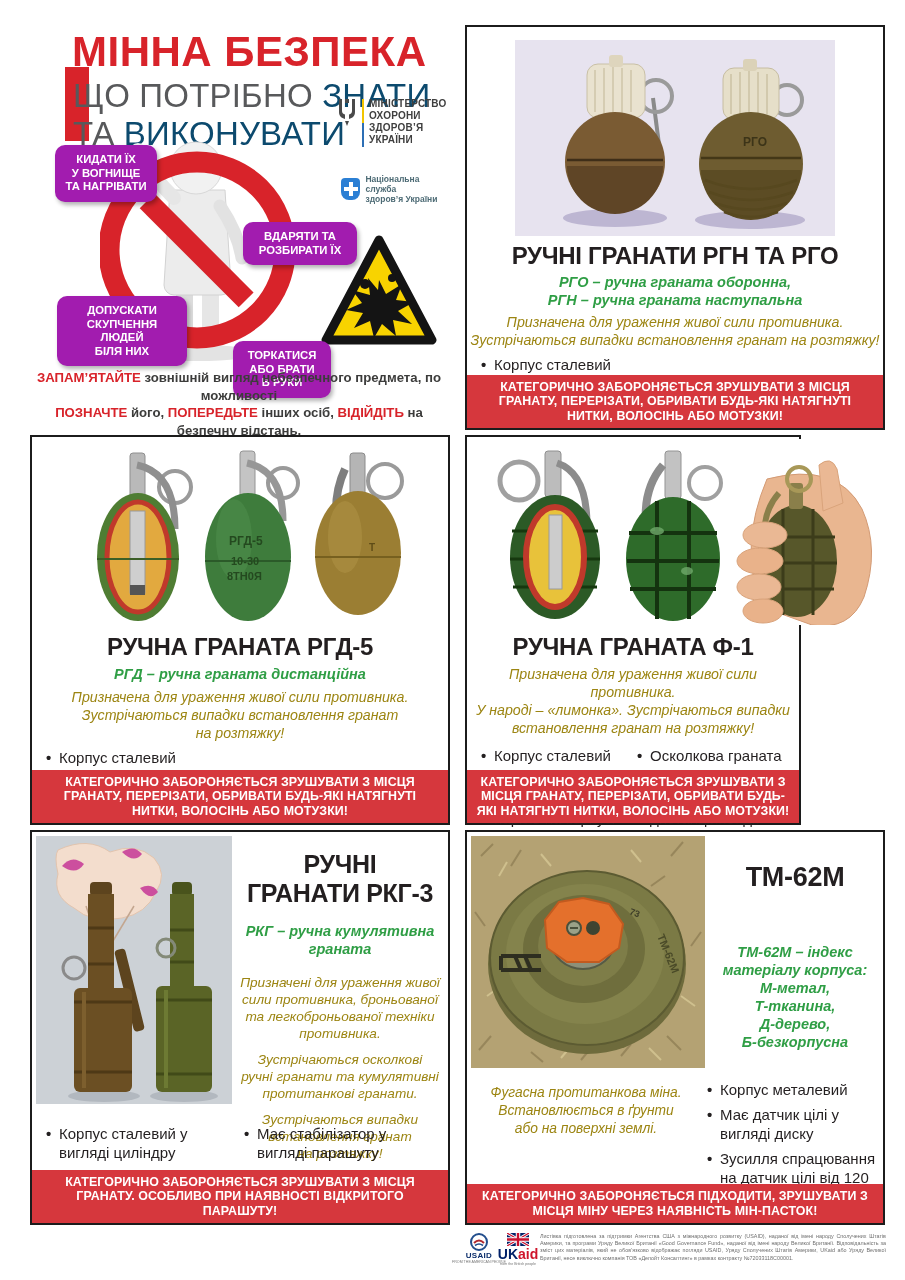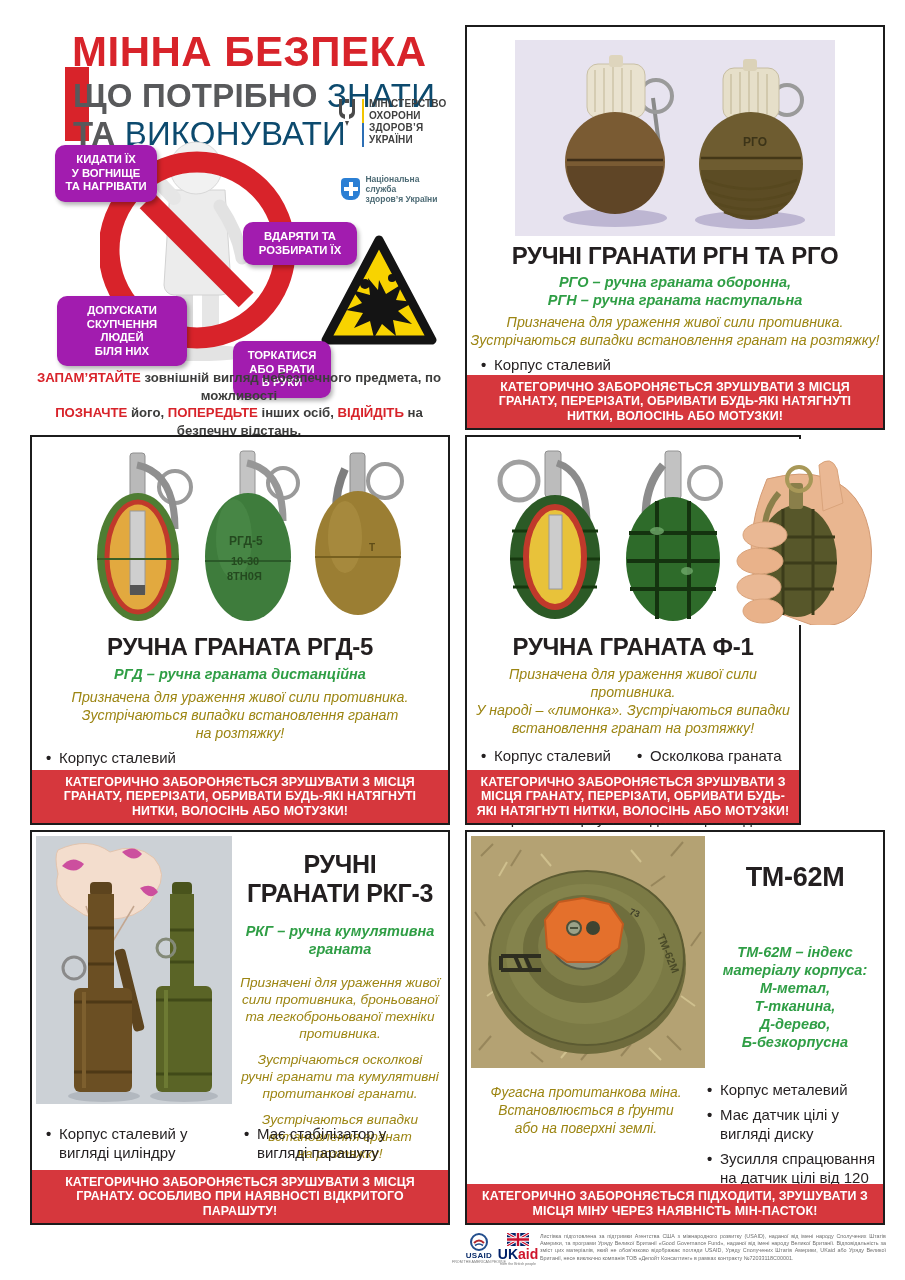--- a/index.html
+++ b/index.html
@@ -16,21 +16,21 @@
   ul.bl{list-style:none;margin:0;padding:0;}
   ul.bl li{font-size:15px;line-height:19px;padding-left:13px;position:relative;margin-top:6px;}
   ul.bl li::before{content:"•";position:absolute;left:0;top:0;font-weight:700;}
   .cols{display:flex;gap:8px;}
   .cols>ul{flex:1;}
   
   .h-title{position:absolute;left:72px;top:28px;font-weight:800;font-size:42px;
            letter-spacing:0.5px;color:#d8232a;white-space:nowrap;}
   .h-l2{position:absolute;left:73px;top:77px;font-size:33px;white-space:nowrap;letter-spacing:0.2px;}
   .h-l3{position:absolute;left:73px;top:115px;font-size:33px;white-space:nowrap;letter-spacing:0.2px;}
-  .h-gray{color:#58595b;font-weight:700;text-align:center;}
+  .h-gray{color:#58595b;font-weight:400;text-align:center;}
   .h-black{color:#0c4a6e;font-weight:400;}
   .excl-bar{position:absolute;left:35px;top:42px;width:24px;height:74px;background:#d8232a;}
   .excl-dot{position:absolute;left:35px;top:126px;width:24px;height:24px;background:#d8232a;}
   .moz{position:absolute;left:337px;top:98px;display:flex;align-items:flex-start;gap:5px;}
   .moz-divider{width:2px;height:48px;background:linear-gradient(#f2c500 50%,#2d6fb5 50%);margin-top:1px;}
   .moz-text{font-size:10px;line-height:12px;font-weight:700;color:#3f3f3f;letter-spacing:0.2px;}
   .nhs{position:absolute;left:341px;top:174px;display:flex;align-items:center;gap:5px;}
   .nhs-shield{width:20px;height:22px;background:#2b7fd4;border-radius:4px 4px 8px 8px;position:relative;}
   .nhs-shield::before{content:"";position:absolute;left:8px;top:4px;width:4px;height:14px;background:#fff;}
   .nhs-shield::after{content:"";position:absolute;left:3px;top:9px;width:14px;height:4px;background:#fff;}

